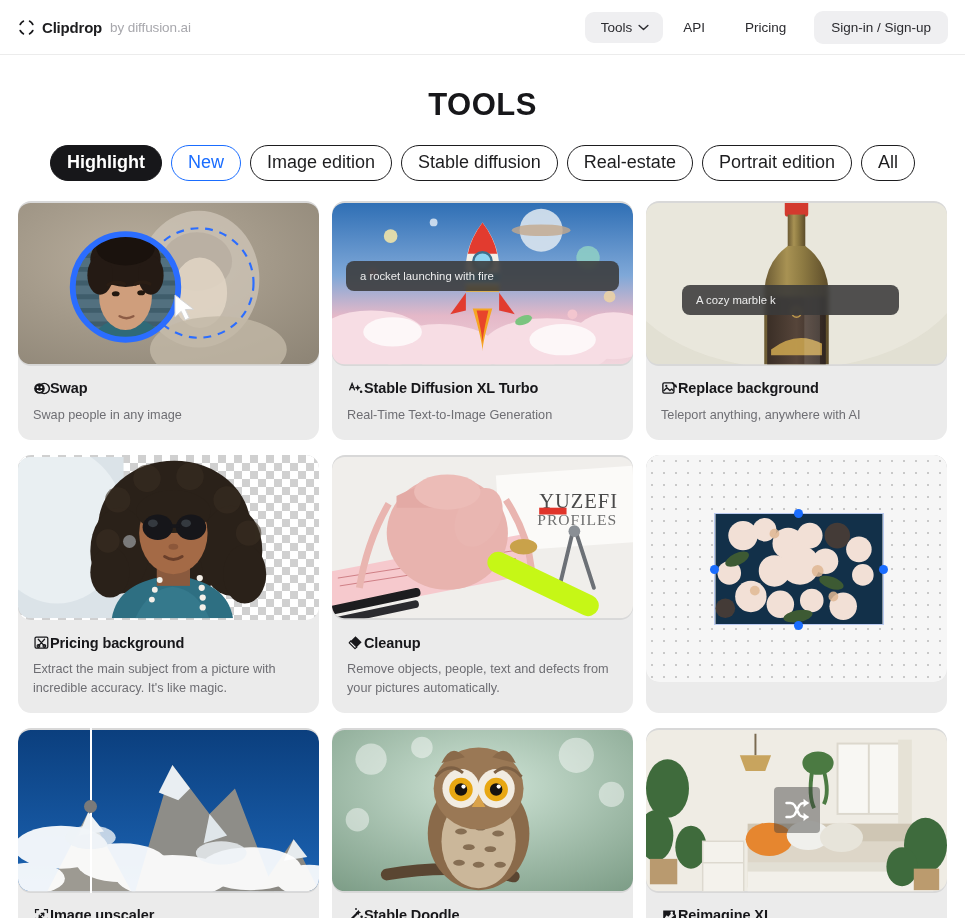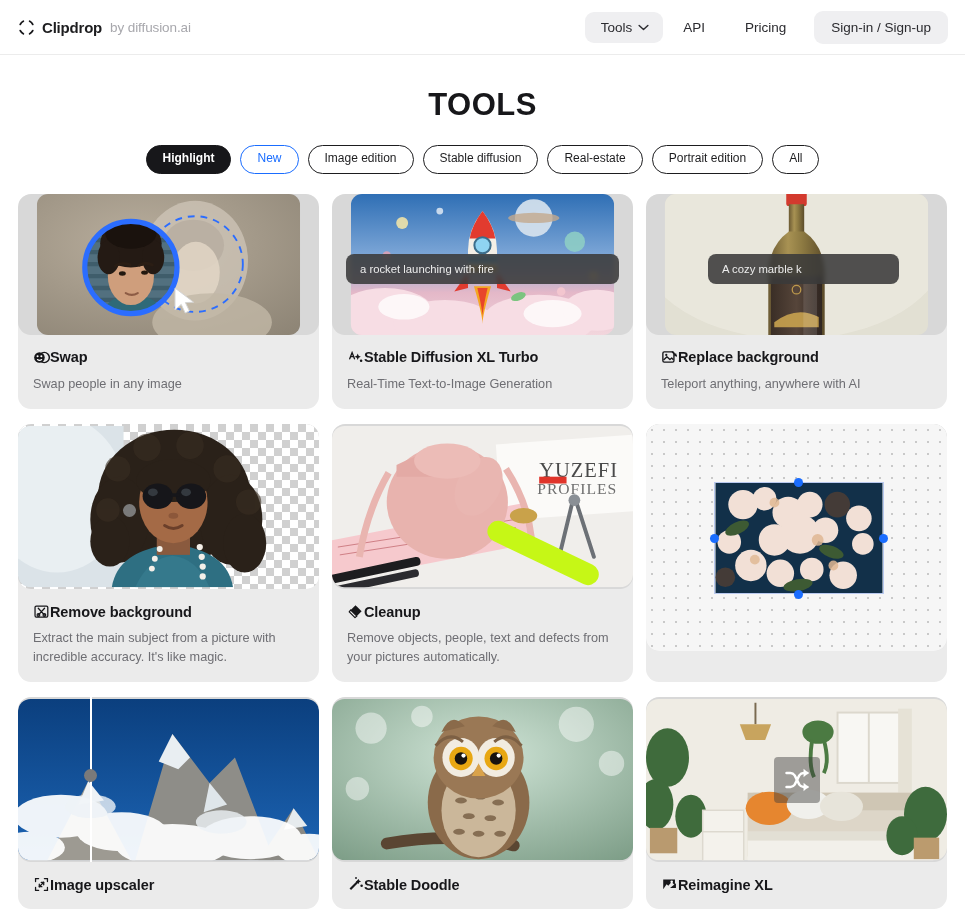--- a/index.html
+++ b/index.html
@@ -65,21 +65,21 @@
   }
 
   
   .filters {
     display: flex; justify-content: center; align-items: center;
     gap: 9px;
     margin-top: 22px;
   }
   .chip {
     border-radius: 999px;
-    font-size: 12px;
+    font-size: 18px;
     padding: 6px 16px 7px;
     border: 1px solid #1d1d1f;
     background: #ffffff;
     color: #1d1d1f;
     cursor: pointer;
     white-space: nowrap;
     line-height: 1.15;
   }
   .chip.active { background: #17171a; color: #ffffff; border-color: #17171a; font-weight: bold; }
   .chip.new { border-color: #1a6dff; color: #1a6dff; }
@@ -94,21 +94,21 @@
   }
   .card {
     background: #ebebeb;
     border-radius: 13px;
     overflow: hidden;
     display: flex;
     flex-direction: column;
     cursor: pointer;
   }
   .card-media {
-    height: 141px;
+    height: 165px;
     width: 100%;
     position: relative;
     overflow: hidden;
     border-radius: 13px;
     background: #d8d8d8;
   }
   .card-body { padding: 14px 15px 16px; }
   .card-title {
     display: flex; align-items: center; 
     font-size: 14.5px; font-weight: bold; color: #17171a; letter-spacing: -0.1px;
@@ -130,21 +130,21 @@
     top: 60px;
     height: 30px;
     background: rgba(58,58,58,0.88);
     border-radius: 8px;
     display: flex; align-items: center;
     padding: 0 14px;
     color: #ececec;
     font-size: 11.3px;
     backdrop-filter: blur(2px);
   }
-  .prompt-bar.wide { left: 62px; right: 48px; }
+  .prompt-bar.wide { left: 36px; right: 48px; margin-top: 24px; }
 
   .cursor-arrow { position: absolute; width: 26px; height: 30px; }
 
   .checker {
     position:absolute; inset:0;
     background-image:
       linear-gradient(45deg,#d0d0d0 25%,transparent 25%,transparent 75%,#d0d0d0 75%),
       linear-gradient(45deg,#d0d0d0 25%,transparent 25%,transparent 75%,#d0d0d0 75%);
     background-size: 16px 16px;
     background-position: 0 0, 8px 8px;
@@ -461,21 +461,21 @@
       <div class="divider-knob" style="left:105px;top:80px;"></div>
     </div>
     <div class="card-body">
       <div class="card-title">
         <svg class="ico" viewBox="0 0 20 20">
           <rect x="2.4" y="3.6" width="15" height="13" rx="1.5" fill="none" stroke="#17171a" stroke-width="1.5"></rect>
           <path d="M6.2 6.2 L13.6 14.2 M13.6 6.2 L6.2 14.2" stroke="#17171a" stroke-width="1.5" stroke-linecap="round"></path>
           <circle cx="6.4" cy="14.2" r="1.6" fill="none" stroke="#17171a" stroke-width="1.4"></circle>
           <circle cx="13.4" cy="14.2" r="1.6" fill="none" stroke="#17171a" stroke-width="1.4"></circle>
         </svg>
-        <span>Remove background</span>
+        <span>Pricing background</span>
       </div>
       <div class="card-desc">Extract the main subject from a picture with incredible accuracy. It's like magic.</div>
     </div>
   </div>
 
   <div class="card tall">
     <div class="card-media">
       <svg viewBox="0 0 308 165" style="position:absolute;inset:0;width:100%;height:100%">
         <defs>
             <clipPath id="cuclip">

